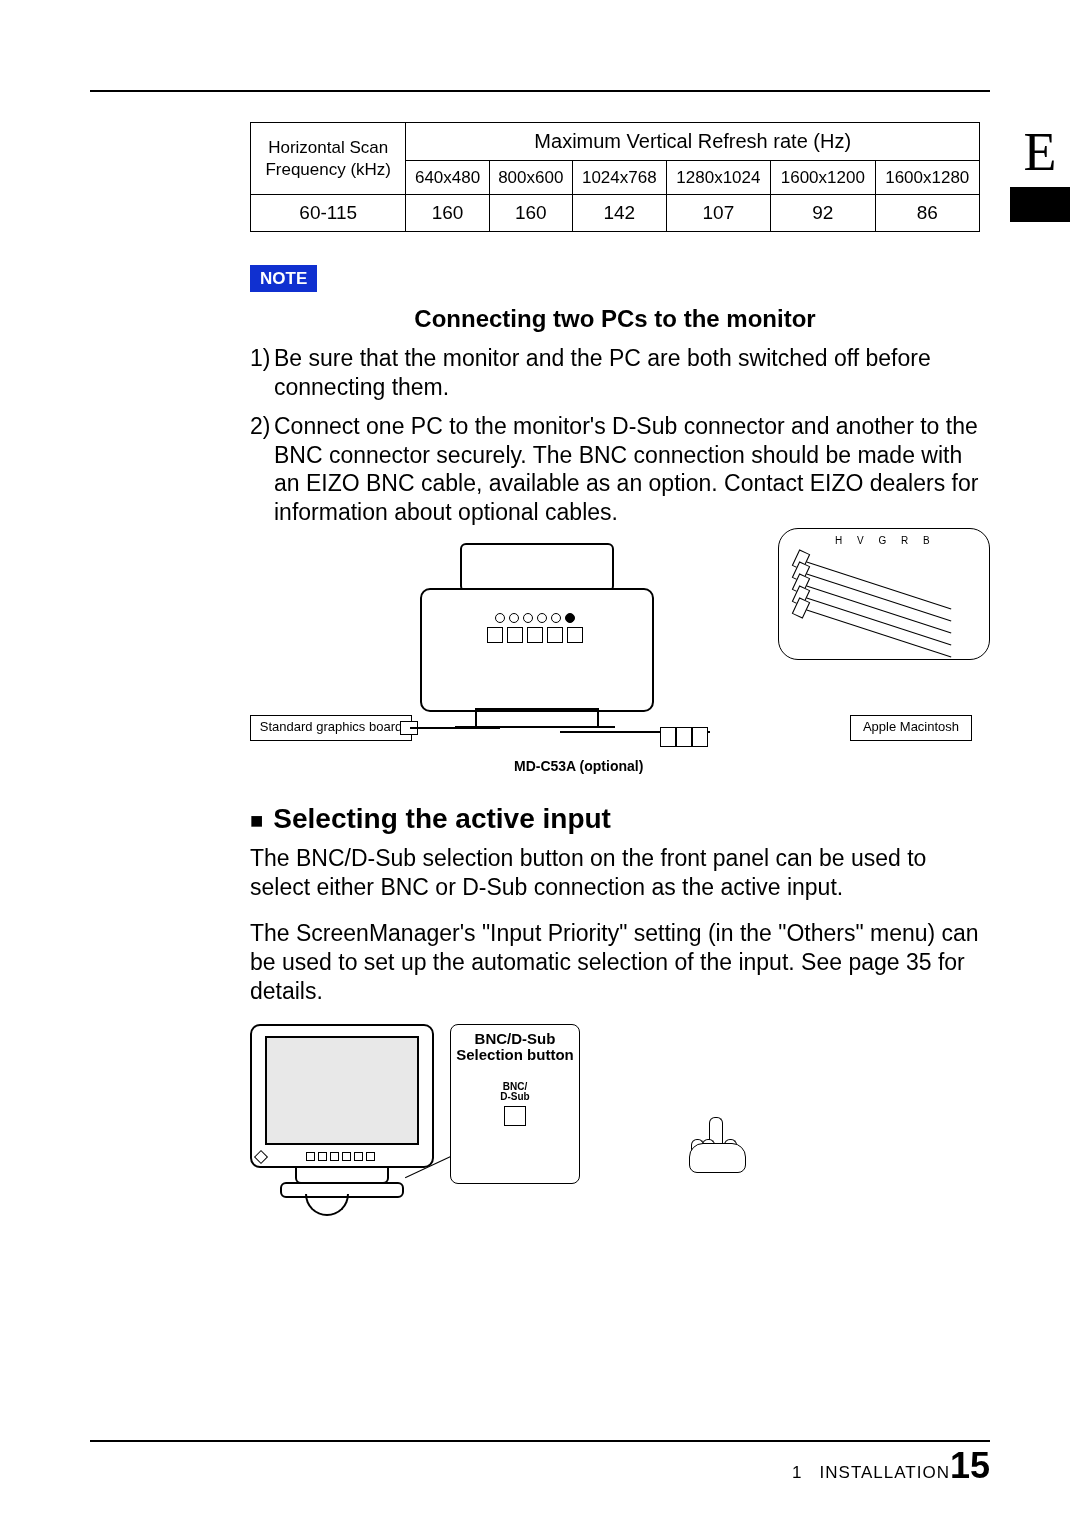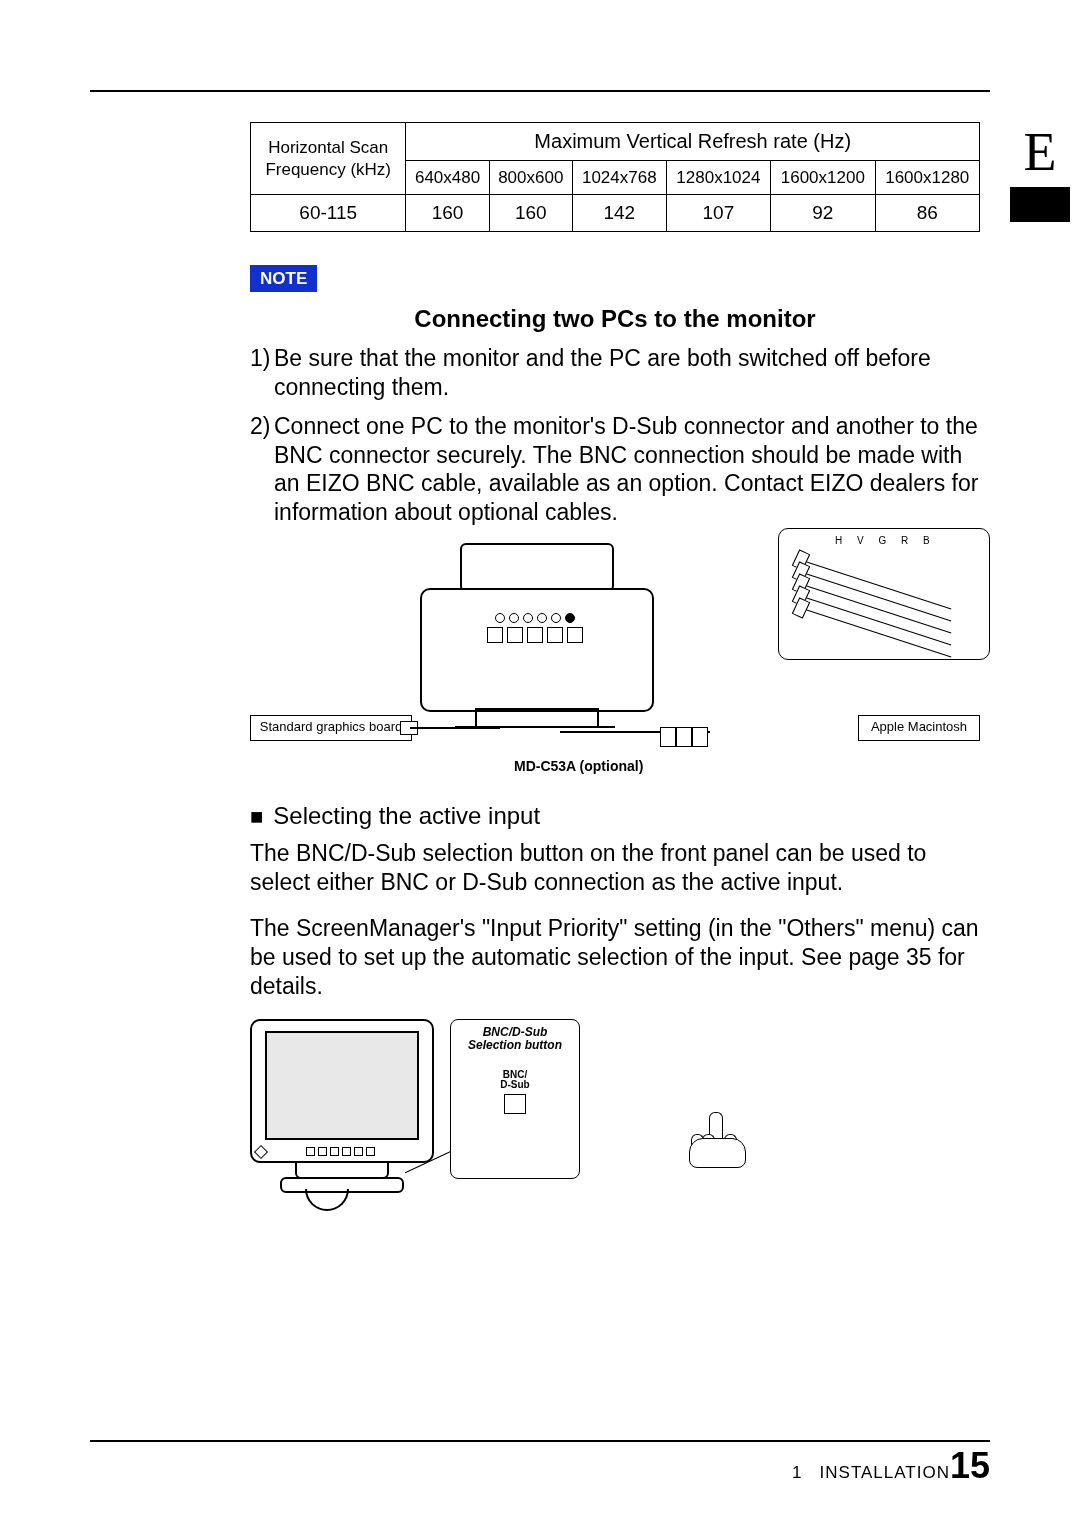--- a/index.html
+++ b/index.html
@@ -64,21 +64,21 @@
     display: inline-block;
     background: #1030d0;
     color: #fff;
     font-size: 17px;
     font-weight: bold;
     padding: 3px 10px;
     margin-bottom: 12px;
     text-align: right;
   }
   .heading-bold { font-weight: bold; font-size: 24px; margin-bottom: 10px; text-align: center; }
-  .heading-sq { font-weight: normal; font-size: 24px; margin: 18px 0 8px 0; }
+  .heading-sq { font-weight: bold; font-size: 28px; margin: 18px 0 8px 0; }
   .heading-sq::before { content: "■"; font-size: 22px; margin-right: 10px; }
   .list-body { margin: 0 0 16px 0; }
   .list-item { display: flex; margin-bottom: 10px; }
   .list-num { width: 24px; flex: none; }
   .list-txt { flex: 1; }
   .sub-bold { font-weight: bold; font-size: 22px; margin: 6px 0 4px 0; }
   .para { margin: 0 0 18px 0; }
   
   .diagram1 {
     position: relative;
@@ -101,26 +101,26 @@
     position:absolute; left:0; top:172px; width:160px; height:24px;
     border:1px solid #000; font-size:13px; text-align:center; line-height:22px; background:#fff;
   }
   .cable-l { position:absolute; left:160px; top:184px; width:90px; height:0; border-top:2px solid #000; }
   .cable-plug-l { position:absolute; left:150px; top:178px; width:16px; height:12px; border:1px solid #000; background:#fff; }
   .cable-r { position:absolute; left:310px; top:188px; width:150px; height:0; border-top:2px solid #000; }
   .md-label { position:absolute; left:264px; top:215px; font-size:14px; font-weight:bold; }
   .cable-adapter { position:absolute; left:410px; top:178px; width:60px; height:20px; }
   .cable-adapter .p { display:inline-block; width:14px; height:18px; border:1px solid #000; vertical-align:middle; background:#fff; }
   .apple-box {
-    position:absolute; right:0; top:172px; width:120px; height:24px;
+    position:absolute; right:8px; top:172px; width:120px; height:24px;
     border:1px solid #000; font-size:13px; text-align:center; line-height:22px; background:#fff;
   }
   .bnc-balloon {
     position:absolute; right:-10px; top:-15px; width:210px; height:130px;
-    border:1.5px solid #000; border-radius:10px; background:#fff;
+    border:1.5px solid #000; border-radius:20px; background:#fff;
   }
   .bnc-label { position:absolute; top:6px; left:56px; font-size:10px; letter-spacing:6px; }
   .bnc-cables { position:absolute; top:20px; left:20px; width:170px; height:100px; }
   .bnc-line { position:absolute; height:0; border-top:1.5px solid #000; transform-origin:left center; }
   .bnc-end { position:absolute; width:10px; height:16px; border:1px solid #000; background:#fff; transform:rotate(25deg); }
   
   .diagram2 { position:relative; height:200px; margin: 10px 0 20px 0; }
   .crt-front {
     position:absolute; left:0; top:10; width:180px; height:150px;
   }
@@ -130,21 +130,21 @@
   .crt-btn { width:7px; height:7px; border:1px solid #000; }
   .crt-diamond { position:absolute; left:6px; top:128px; width:8px; height:8px; border:1px solid #000; transform:rotate(45deg); }
   .crt-stand1 { position:absolute; left:45px; top:142px; width:90px; height:16px; border:2px solid #000; border-top:none; border-radius:0 0 6px 6px; }
   .crt-stand2 { position:absolute; left:30px; top:158px; width:120px; height:12px; border:2px solid #000; border-radius:6px; }
   .stand-arc { position:absolute; left:55px; top:170px; width:40px; height:20px; border:2px solid #000; border-top:none; border-radius:0 0 30px 30px; }
   .balloon2 {
     position:absolute; left:200px; top:0; width:130px; height:160px;
     border:1.5px solid #000; border-radius:8px; background:#fff;
     font-size:12px; text-align:center; padding:6px 4px; box-sizing:border-box;
   }
-  .balloon2 .ttl { font-weight:bold; font-size:12px; line-height:1.1;font-style:italic; }
+  .balloon2 .ttl { font-weight:bold; font-size:15px; line-height:1.1; }
   .balloon2 .sub { font-size:10px; font-weight:bold; margin-top:18px; line-height:1; }
   .balloon2-leader {
     position:absolute; left:150px; top:130px; width:55px; height:0; border-top:1.5px solid #000; transform:rotate(-25deg); transform-origin:right center;
   }
   .hand { position:absolute; left:228px; top:92px; width:70px; height:60px; }
   .hand .finger { position:absolute; left:30px; top:0; width:12px; height:30px; border:1.5px solid #000; border-bottom:none; border-radius:6px 6px 0 0; background:#fff; }
   .hand .palm { position:absolute; left:10px; top:26px; width:55px; height:28px; border:1.5px solid #000; border-radius:14px 14px 8px 8px; background:#fff; }
   .hand .knuck { position:absolute; top:22px; width:11px; height:18px; border:1.5px solid #000; border-bottom:none; border-radius:6px 6px 0 0; background:#fff; }
   .hand .k1 { left:12px; } .hand .k2 { left:23px; } .hand .k3 { left:45px; }
   .btn-box { width:20px; height:18px; border:1.5px solid #000; margin:4px auto 0 auto; }

